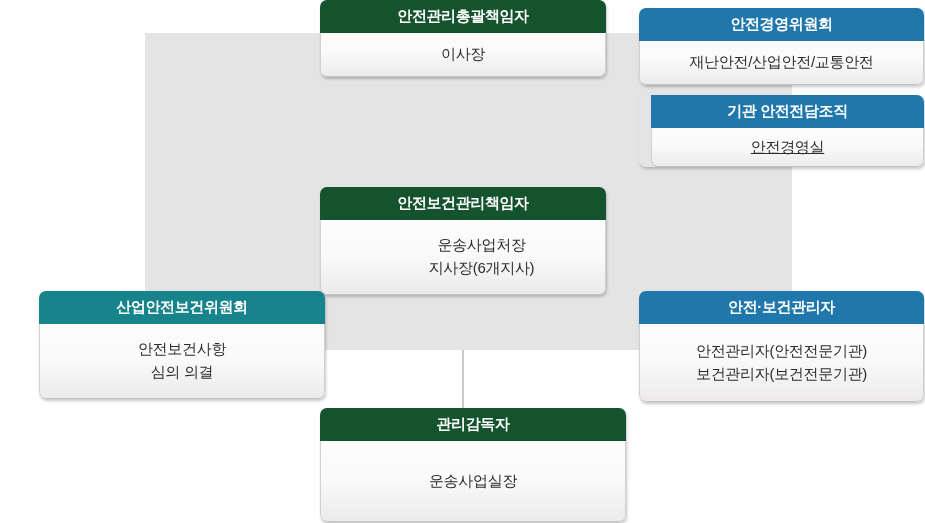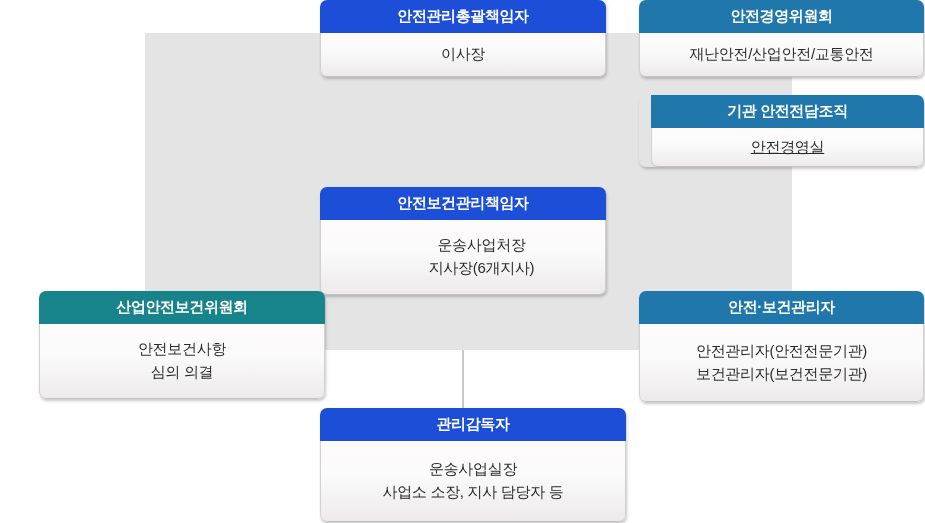--- a/index.html
+++ b/index.html
@@ -43,21 +43,21 @@
     font-weight: bold;
     font-size: 15px;
     text-align: center;
     letter-spacing: -0.4px;
     display: flex;
     align-items: center;
     justify-content: center;
     height: 33px;
     box-sizing: border-box;
   }
-  .node-header.navy  { background: #1d4ed8; font-family: Liberation Mono, monospace; }
+  .node-header.navy  { background: #14532d; font-family: Liberation Mono, monospace; }
   .node-header.blue  { background: #1f77ac; }
   .node-header.teal  { background: #17838a; }
 
   .node-body {
     background: linear-gradient(180deg, #fdfbfc 0%, #fbfafa 45%, #eceaea 100%);
     border-left: 1px solid #d2d0d0;
     border-right: 1px solid #d2d0d0;
     border-bottom: 1px solid #c4c2c2;
     border-bottom-left-radius: 7px;
     border-bottom-right-radius: 7px;
@@ -73,21 +73,21 @@
   }
   .node-body .line {
     line-height: 1.52;
     white-space: nowrap;
   }
 
   
   #node-chief-safety      { left: 320px; top: 0px;   width: 286px; }
   #node-chief-safety      .node-body { height: 44px; }
 
-  #node-safety-committee  { left: 639px; top: 0px;   width: 285px; }
+  #node-safety-committee  { left: 639px; top: 8px;   width: 285px; }
   #node-safety-committee  .node-body { height: 44px; }
 
   #node-dedicated-org     { left: 639px; top: 95px;  width: 285px; padding-left: 12px; }
   #node-dedicated-org     .node-body { height: 39px; text-decoration: underline; }
 
   #node-health-manager    { left: 320px; top: 187px; width: 286px; }
   #node-health-manager    .node-body { height: 75px; padding-left: 37px; }
 
   #node-industrial-cmte   { left: 0px;   top: 291px; width: 286px; margin-left: 39px; }
   #node-industrial-cmte   .node-body { height: 75px; justify-content: center; }
@@ -149,17 +149,16 @@
     <div class="node-body">
       <div class="line">안전관리자(안전전문기관)</div>
       <div class="line">보건관리자(보건전문기관)</div>
     </div>
   </div>
 
   <div class="node" id="node-supervisor">
     <div class="node-header navy">관리감독자</div>
     <div class="node-body">
       <div class="line">운송사업실장</div>
-      <div class="line">사업소 소장, 지사 담당자 등</div>
     </div>
   </div>
 
 </div>
 
 </body></html>

